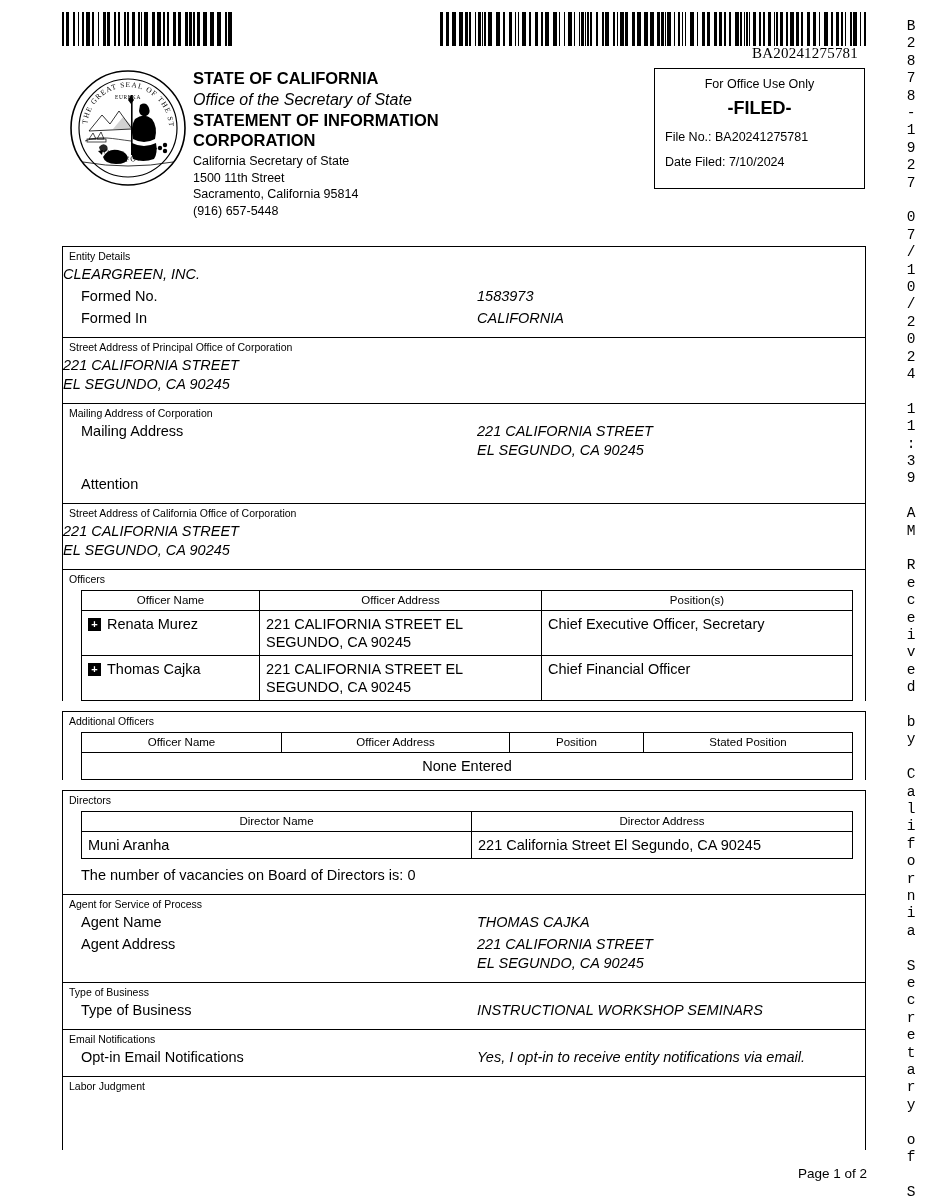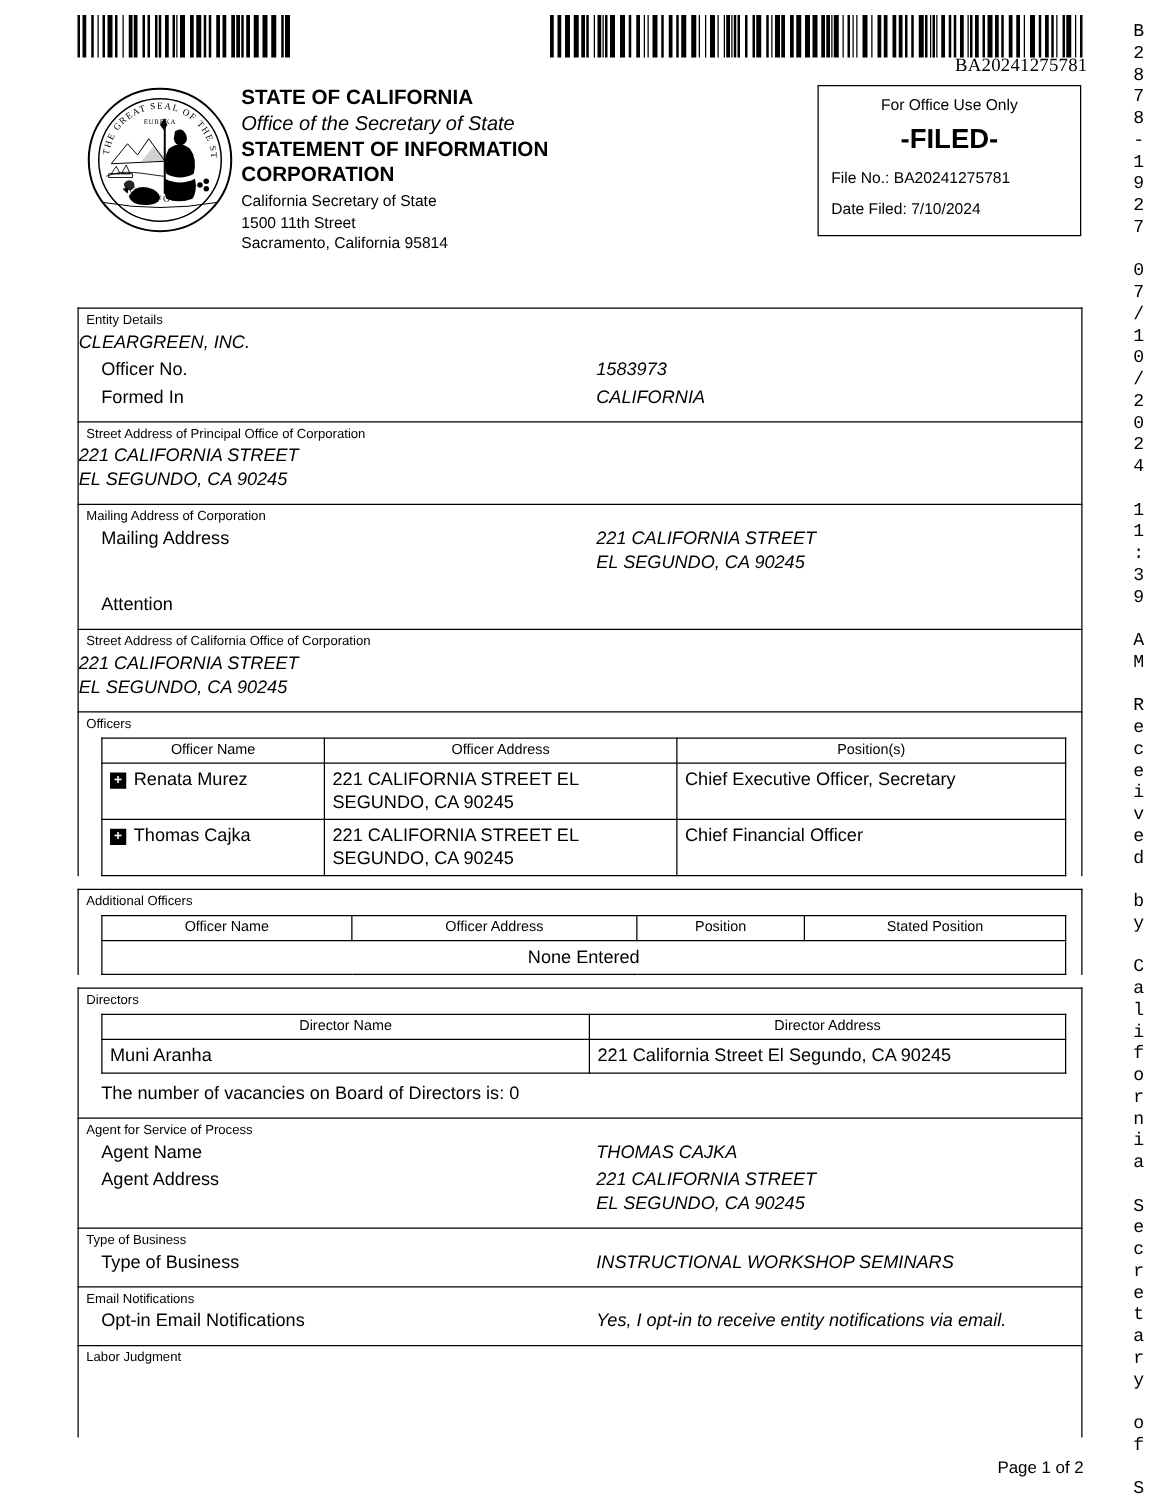--- a/index.html
+++ b/index.html
@@ -28,21 +28,21 @@
   }
   .barcode i {
     display: block;
     height: 100%;
     background: #000;
   }
   #barcode-left { left: 62px; top: 12px; }
   #barcode-right { left: 440px; top: 12px; }
   #barcode-number {
     position: absolute;
-    right: 57px;
+    right: 69px;
     top: 45px;
     font-family: "Liberation Serif", serif;
     font-size: 15px;
     letter-spacing: .2px;
     white-space: nowrap;
   }
 
   
   #received-stamp {
     position: absolute;
@@ -88,21 +88,21 @@
     border: 1.5px solid #000;
     box-sizing: border-box;
   }
   #office-box .ou-title {
     text-align: center;
     font-size: 12.5px;
     margin-top: 8px;
   }
   #office-box .ou-filed {
     text-align: center;
-    font-size: 22px;
+    font-size: 18px;
     font-weight: bold;
     margin-top: 7px;
   }
   #office-box .ou-line {
     font-size: 12.5px;
     margin-left: 10px;
     margin-top: 11px;
   }
 
   
@@ -499,39 +499,40 @@
 
   <div id="header-text">
     <div class="l1">STATE OF CALIFORNIA</div>
     <div class="l2">Office of the Secretary of State</div>
     <div class="l3">STATEMENT OF INFORMATION</div>
     <div class="l3">CORPORATION</div>
     <div class="addr">
       <div>California Secretary of State</div>
       <div>1500 11th Street</div>
       <div>Sacramento, California 95814</div>
+      <div>(916) 657-5448</div>
     </div>
   </div>
 
   <div id="office-box">
     <div class="ou-title">For Office Use Only</div>
     <div class="ou-filed">-FILED-</div>
     <div class="ou-line">File No.: BA20241275781</div>
     <div class="ou-line">Date Filed: 7/10/2024</div>
   </div>
 
   <div id="body-frame">
 
     <div class="section sec-pad-b">
       <div class="sec-title">Entity Details</div>
       <div class="kv-row">
         <div class="kv-value">CLEARGREEN, INC.</div>
       </div>
       <div class="kv-row">
-        <div class="kv-label">Officer No.</div>
+        <div class="kv-label">Formed No.</div>
         <div class="kv-value">1583973</div>
       </div>
       <div class="kv-row">
         <div class="kv-label">Formed In</div>
         <div class="kv-value">CALIFORNIA</div>
       </div>
     </div>
 
     <div class="section sec-pad-b">
       <div class="sec-title">Street Address of Principal Office of Corporation</div>

